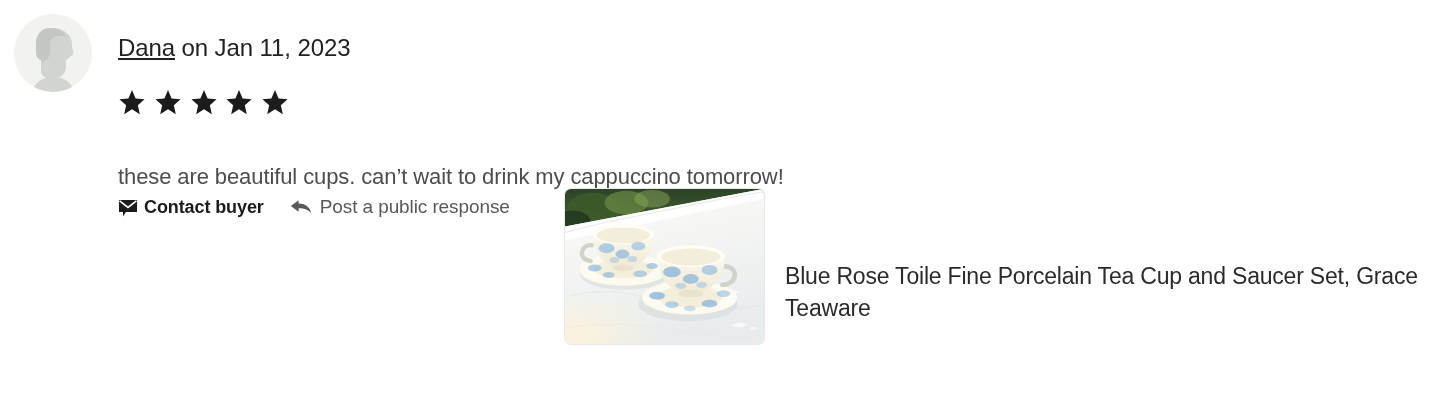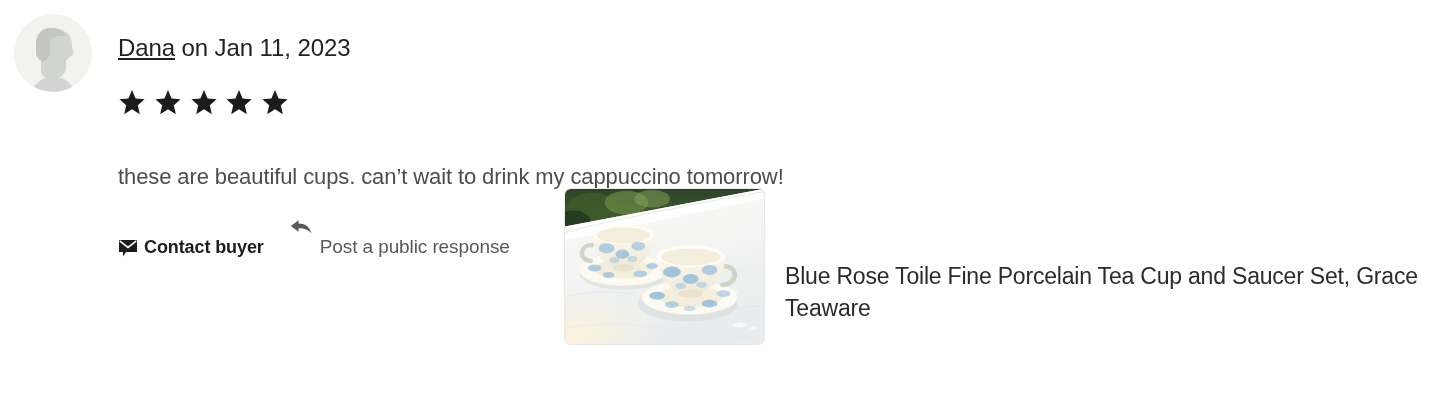--- a/index.html
+++ b/index.html
@@ -109,21 +109,20 @@
     font-size: 18px;
     font-weight: bold;
     color: #1c1c1c;
     letter-spacing: -0.1px;
   }
   .action-respond { gap: 8px; }
   .action-respond .action-label {
     font-size: 19px;
     color: #595959;
     letter-spacing: -0.1px;
-    margin-top: 40px;
   }
 
   
   .listing {
     position: absolute;
     left: 564px;
     top: 188px;
     display: flex;
     align-items: center;
   }

